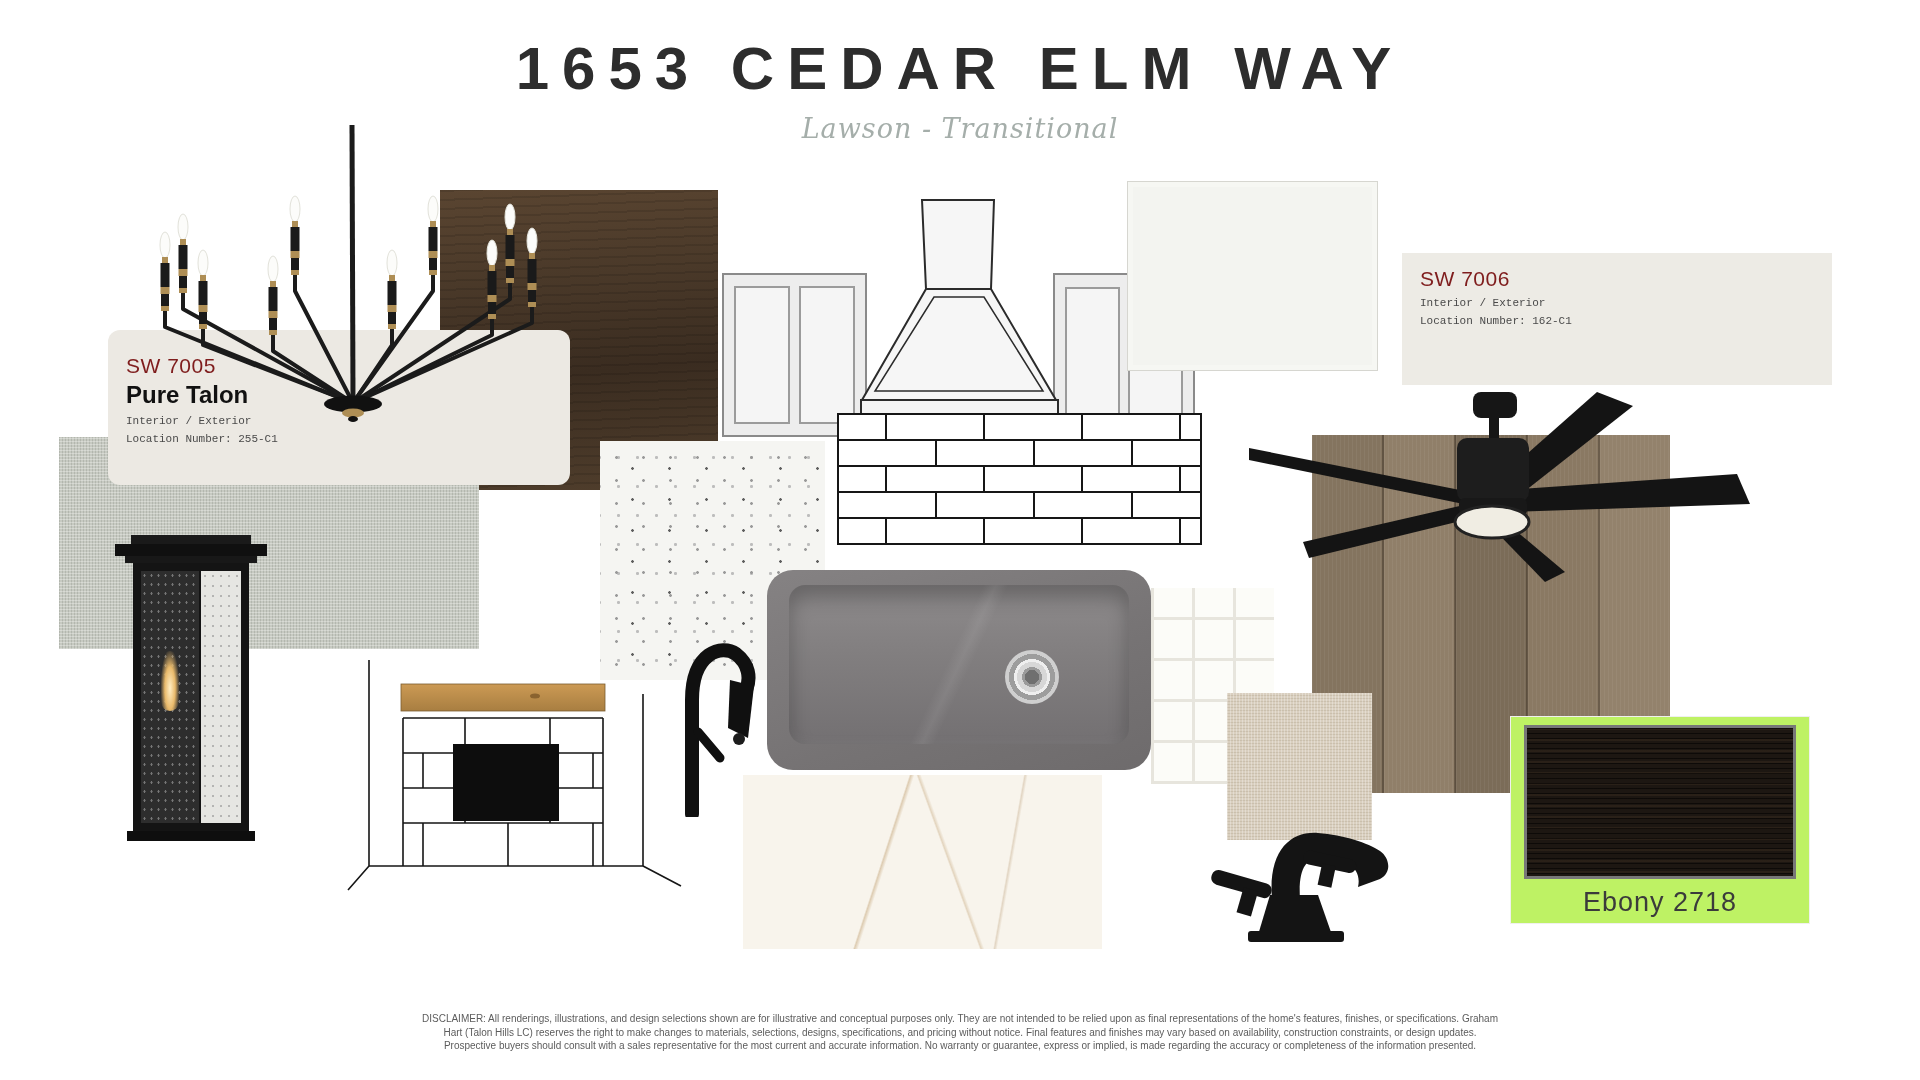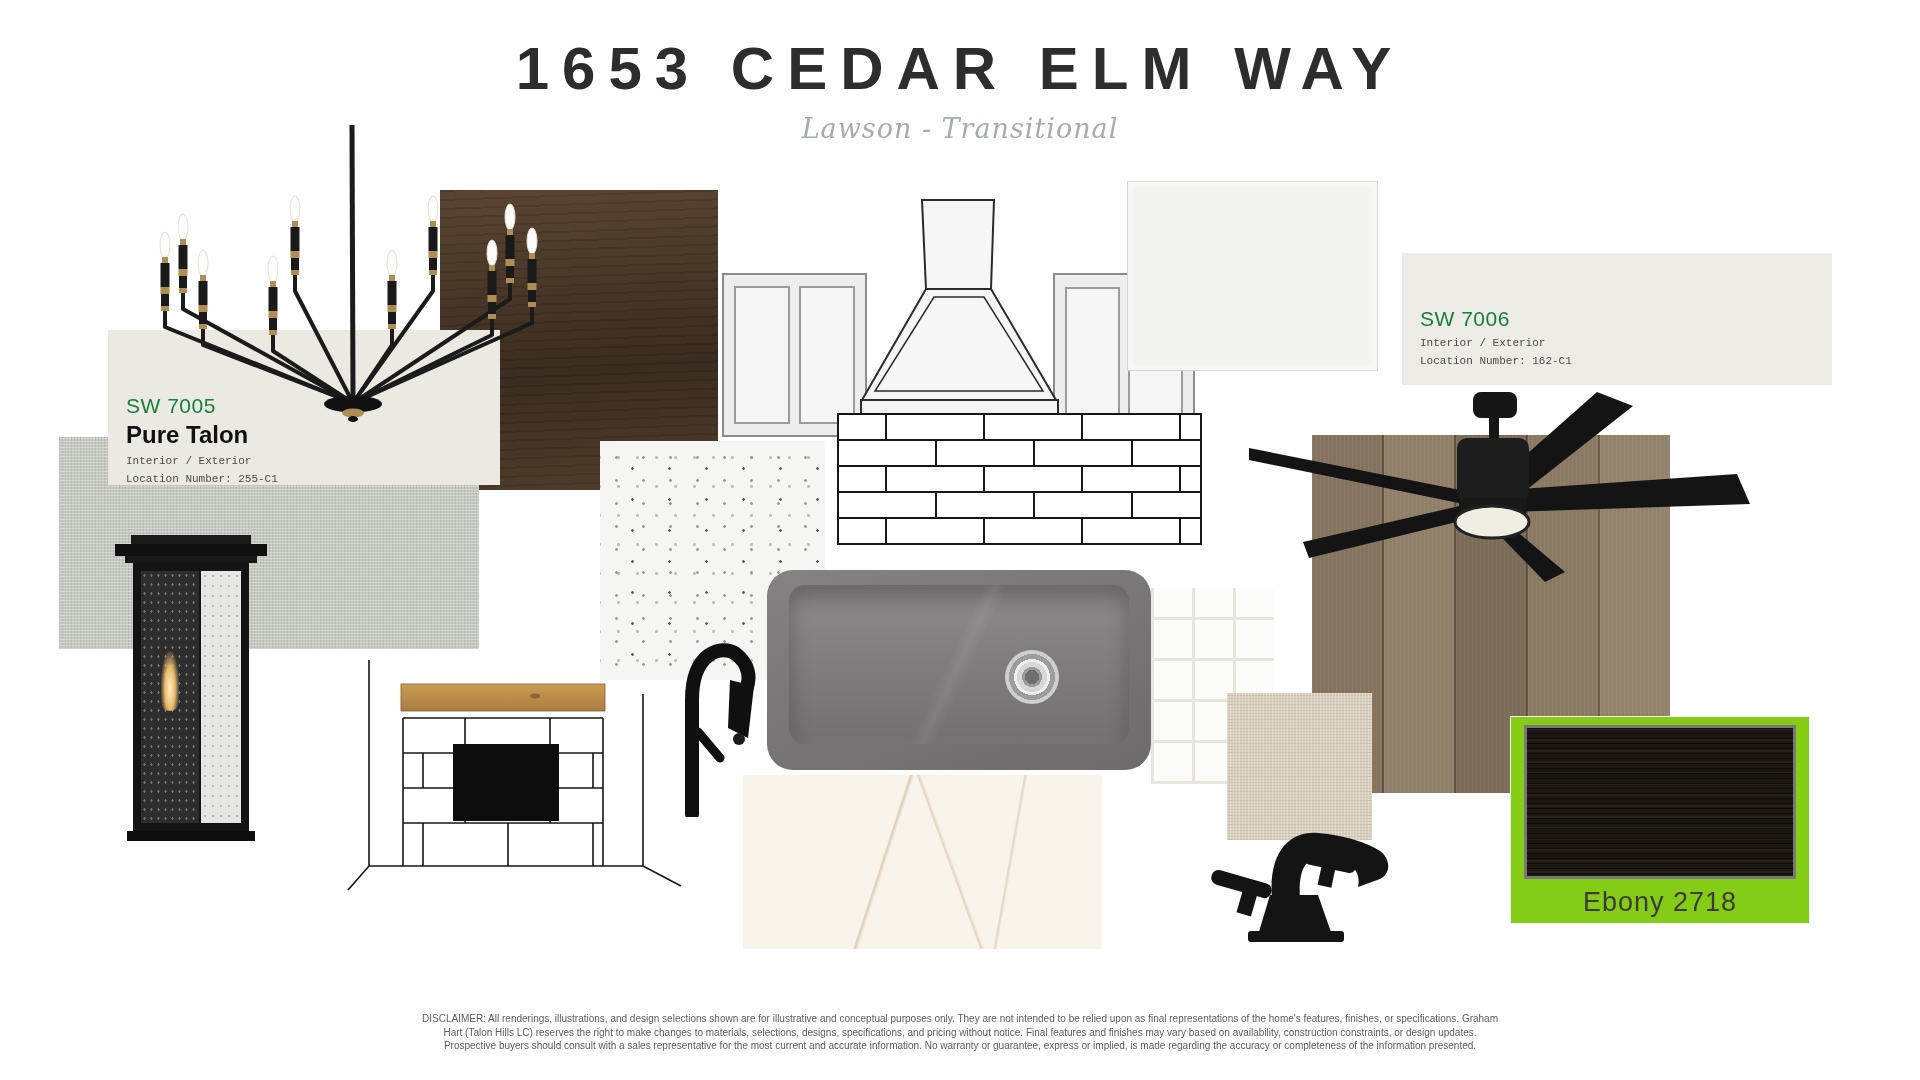--- a/index.html
+++ b/index.html
@@ -8,24 +8,24 @@
   .board { position:relative; width:1920px; height:1080px; background:#fff; overflow:hidden; }
   .item { position:absolute; }
 
   
   .hdr { position:absolute; top:34px; left:0; width:100%; text-align:center; }
   .hdr h1 { font-size:60px; font-weight:700; letter-spacing:13px; color:#2d2d2d; }
   .hdr .sub { margin-top:10px; font-family:"DejaVu Serif", serif; font-style:italic; font-size:27px; color:#a5aeaa; letter-spacing:1px; }
 
   
   .paint-card { background:#ece9e3; padding:24px 0 0 18px; }
-  .paint-card .code { font-size:21px; color:#15803d; letter-spacing:.5px;margin-top:40px; }
+  .paint-card .code { font-size:21px; color:#7f1d1d; letter-spacing:.5px; }
   .paint-card .pname { font-size:24px; font-weight:bold; color:#111; margin-top:3px; }
   .paint-card .small { font-size:11px; color:#4a4a4a; margin-top:6px;font-family:Liberation Mono, monospace; }
-  .sw7005 { left:108px; top:330px; width:392px; height:155px; z-index:3; }
+  .sw7005 { left:108px; top:330px; width:462px; height:155px; z-index:3;border-radius:12px; }
   .sw7006 { left:1402px; top:253px; width:430px; height:132px; z-index:2; background:#edebe5; padding-top:14px; }
 
   
   .dark-wood { left:440px; top:190px; width:278px; height:300px; z-index:1;
     background:linear-gradient(175deg,#5a4531 0%,#4a3929 30%,#3a2c20 60%,#503e2c 100%);
     background-blend-mode:normal; }
   .dark-wood::after { content:""; position:absolute; inset:0;
     background:repeating-linear-gradient(178deg, rgba(0,0,0,.22) 0 2px, transparent 2px 9px); opacity:.5; }
 
   .gray-linen { left:59px; top:437px; width:420px; height:212px; z-index:2; background-color:#c7cac2;
@@ -65,21 +65,21 @@
 
   
   .cab { background:#ededed; border:2px solid #8a8a8a; z-index:2; }
   .cab-left { left:722px; top:273px; width:145px; height:164px; }
   .cab-right { left:1053px; top:273px; width:142px; height:170px; }
   .cab .panel { position:absolute; top:7%; height:86%; width:40%; background:#f5f5f5; border:2px solid #9b9b9b; }
   .cab .p1 { left:7%; }
   .cab .p2 { right:7%; }
 
   
-  .ebony-card { left:1510px; top:716px; width:300px; height:208px; z-index:3; background:#84cc16;
+  .ebony-card { left:1510px; top:716px; width:300px; height:208px; z-index:3; background:#bef264;
     border:1px solid #f0f0ee; text-align:center; }
   .ebony-swatch { margin:8px auto 0 auto; width:272px; height:154px; border:3px solid #787878;
     background-color:#1d1712;
     background-image:repeating-linear-gradient(180deg, rgba(0,0,0,.55) 0 1px, transparent 1px 5px),
                      repeating-linear-gradient(180deg, rgba(120,90,60,.14) 0 2px, transparent 2px 11px); }
   .ebony-label { margin-top:8px; font-size:27px; color:#3b3b3b; letter-spacing:1px; }
 
   
   .lantern { left:115px; top:535px; width:152px; height:308px; z-index:4; }
   .lantern div { position:absolute; }

